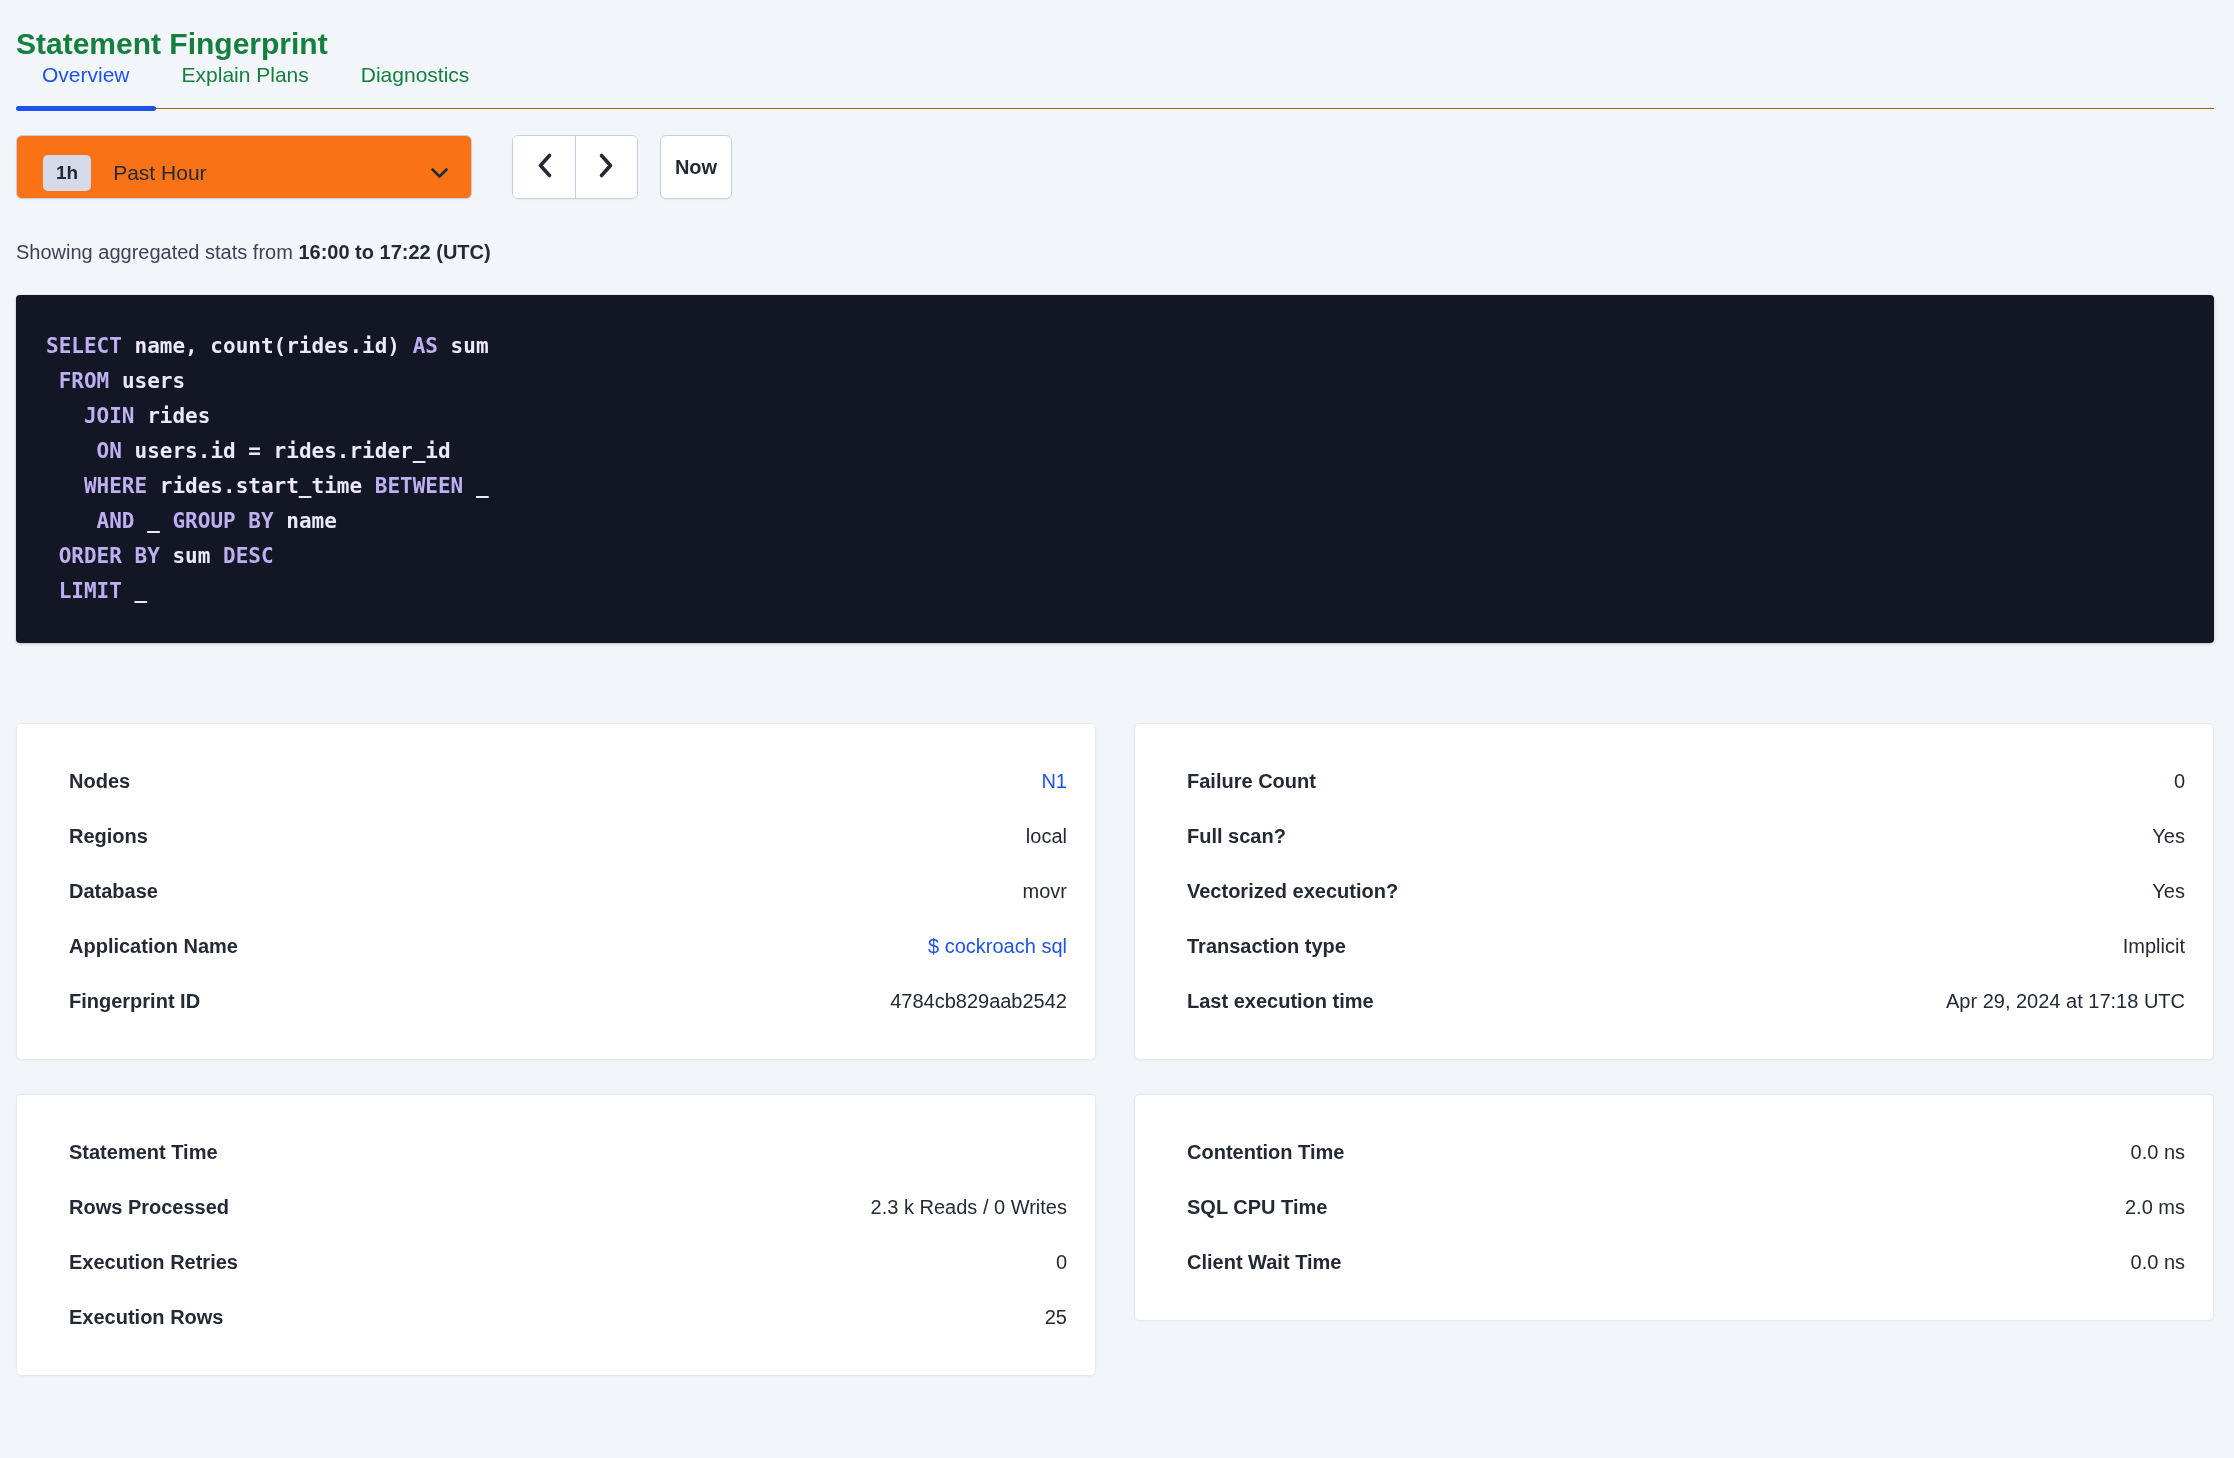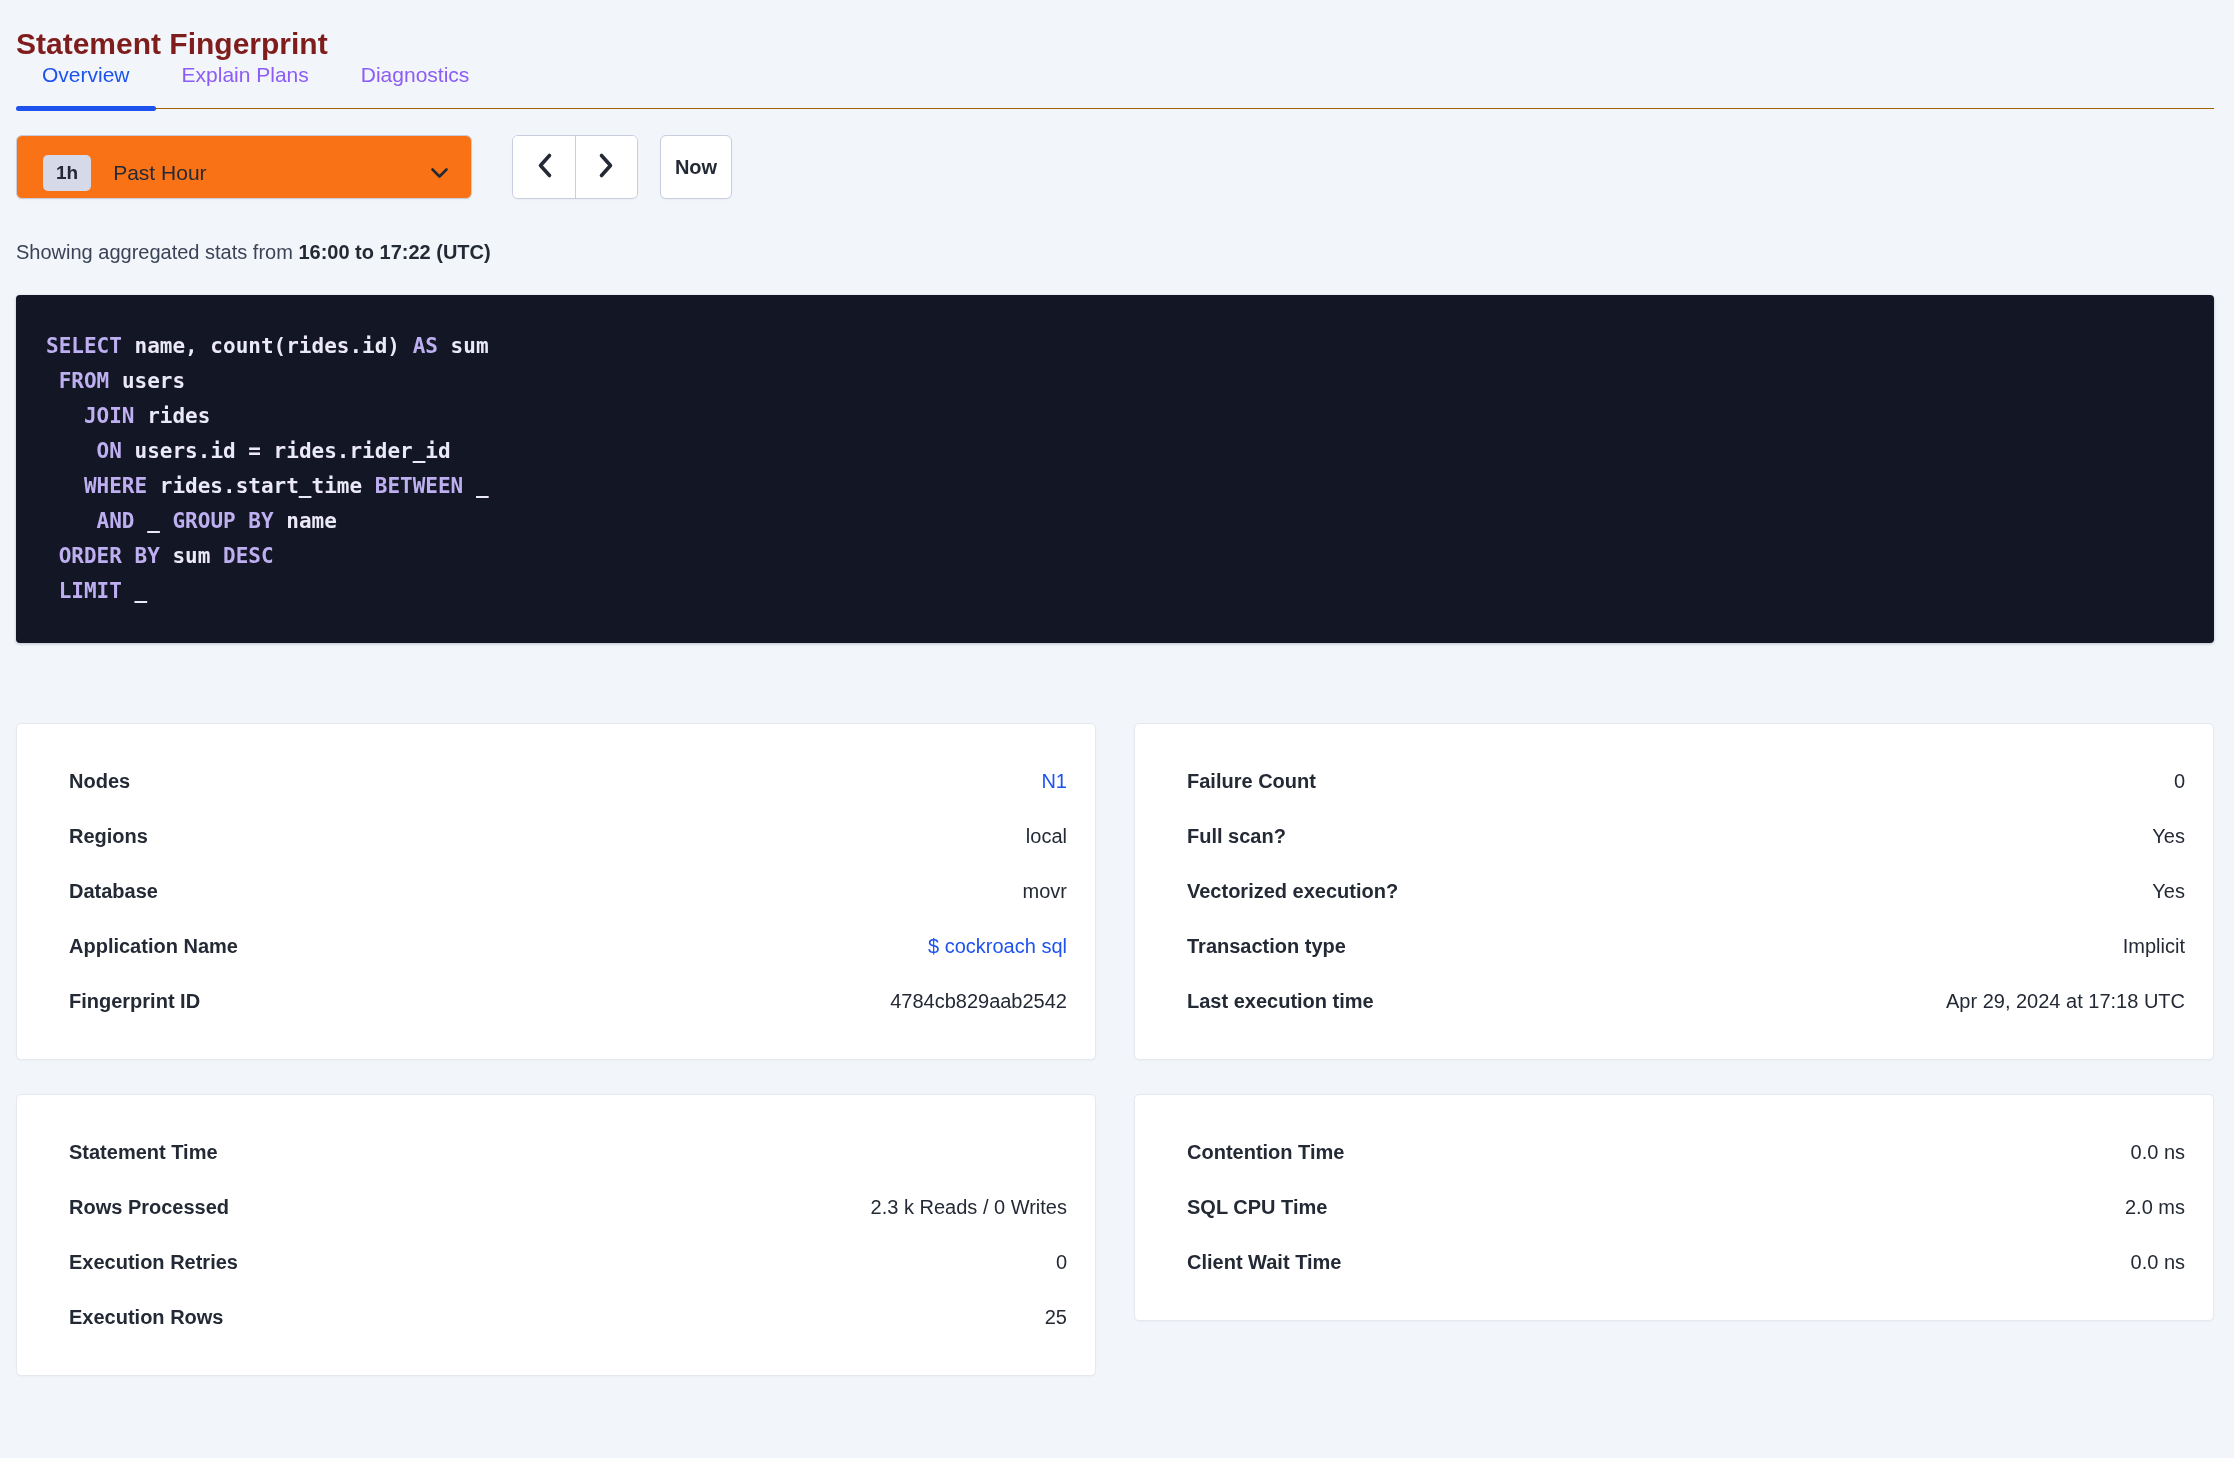--- a/index.html
+++ b/index.html
@@ -9,33 +9,33 @@
     font-family: "Liberation Sans", sans-serif;
     color: #242a35;
     overflow: hidden;
     -webkit-font-smoothing: antialiased;
   }
   .container { padding: 14px 20px 0 16px; }
 
   h1.page-title {
     margin: 12px 0 0 0;
     font-size: 30px; line-height: 36px;
-    font-weight: 700; color: #7f1d1d;
+    font-weight: 700; color: #15803d;
   }
 
   
   .tabs {
     display: flex; 
     border-bottom: 1px solid #a16207;
   }
   .tab {
     position: relative;
     padding: 0 26px 20px 26px;
     font-size: 21px; line-height: 26px;
-    color: #8b5cf6; cursor: pointer;
+    color: #15803d; cursor: pointer;
   }
   .tab.active { color: #1d52ef; }
   .tab.active::after {
     content: "";
     position: absolute; left: 0; right: 0; bottom: -3px;
     height: 5px; border-radius: 3px;
     background: #1d52ef;
   }
 
   

